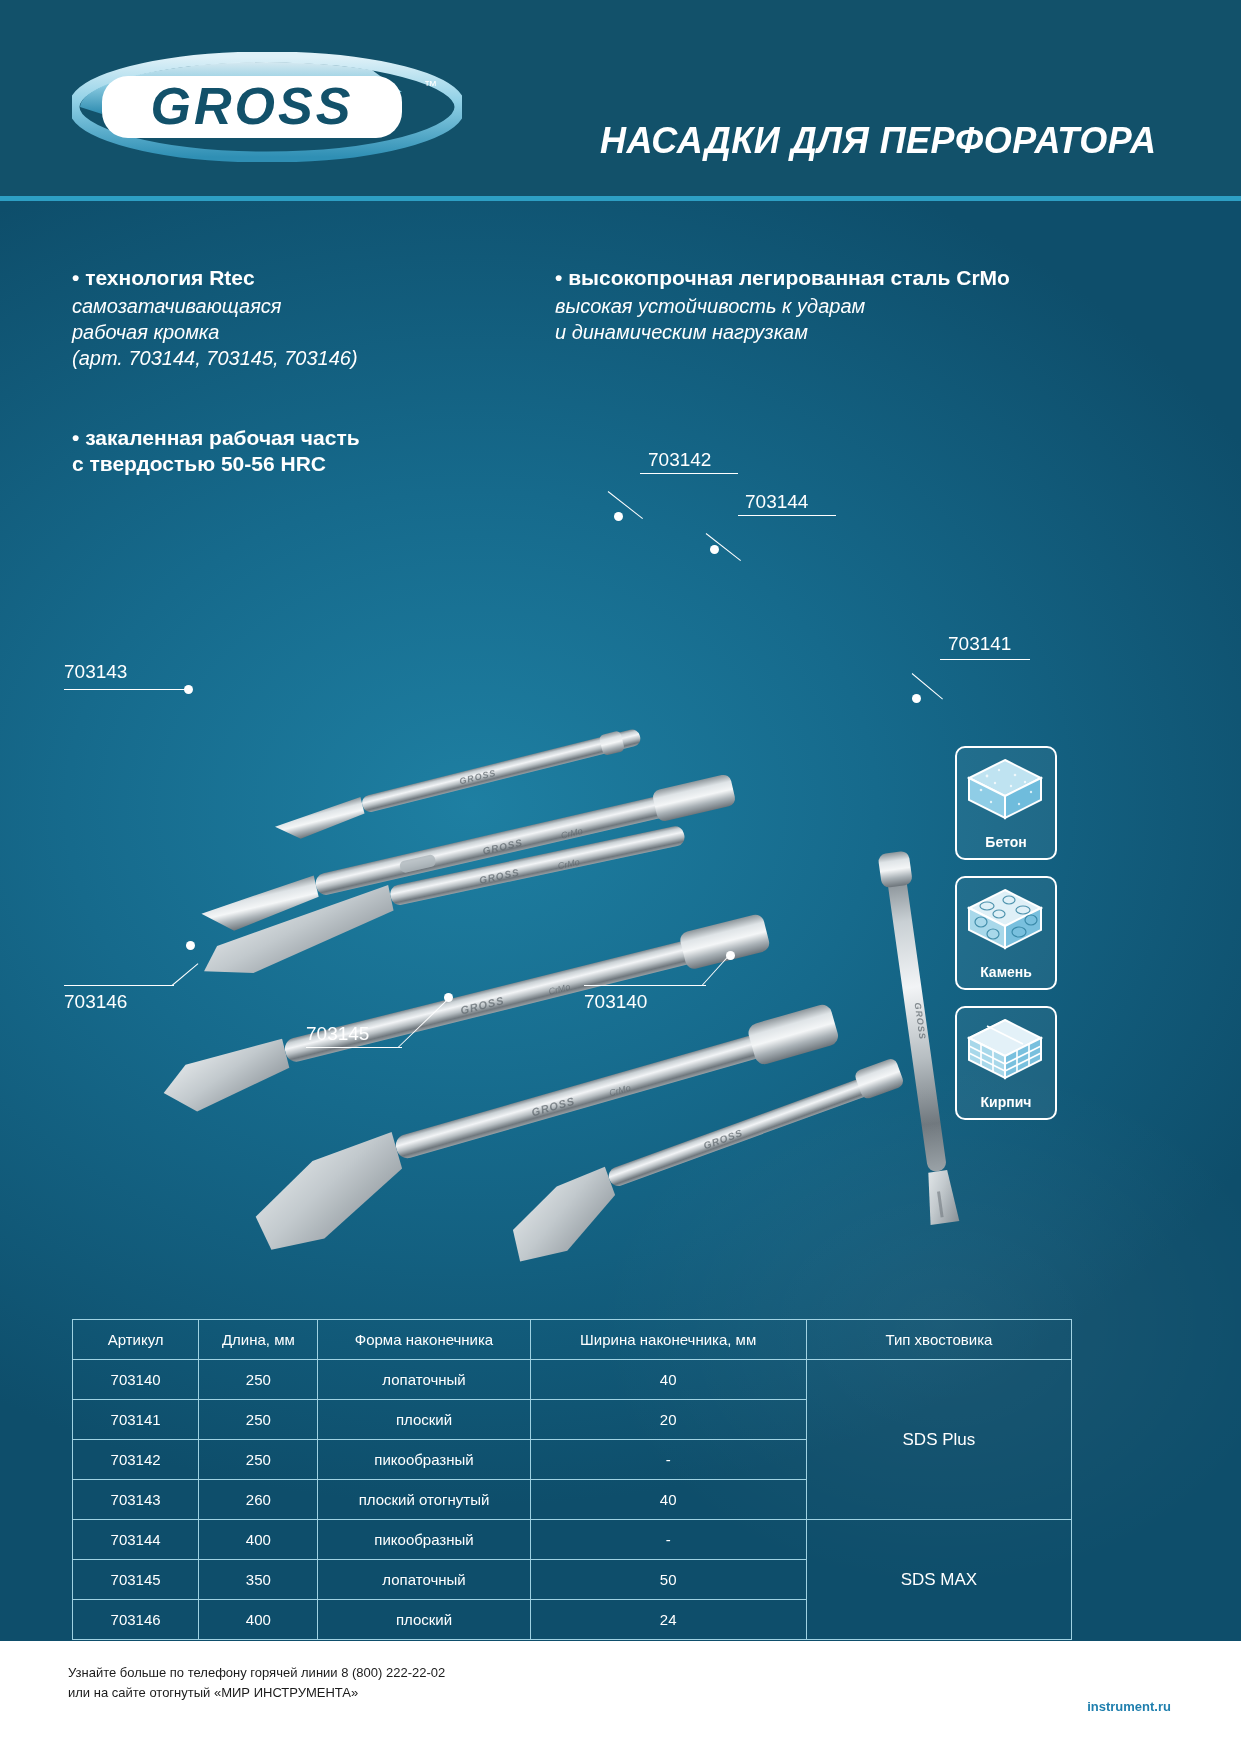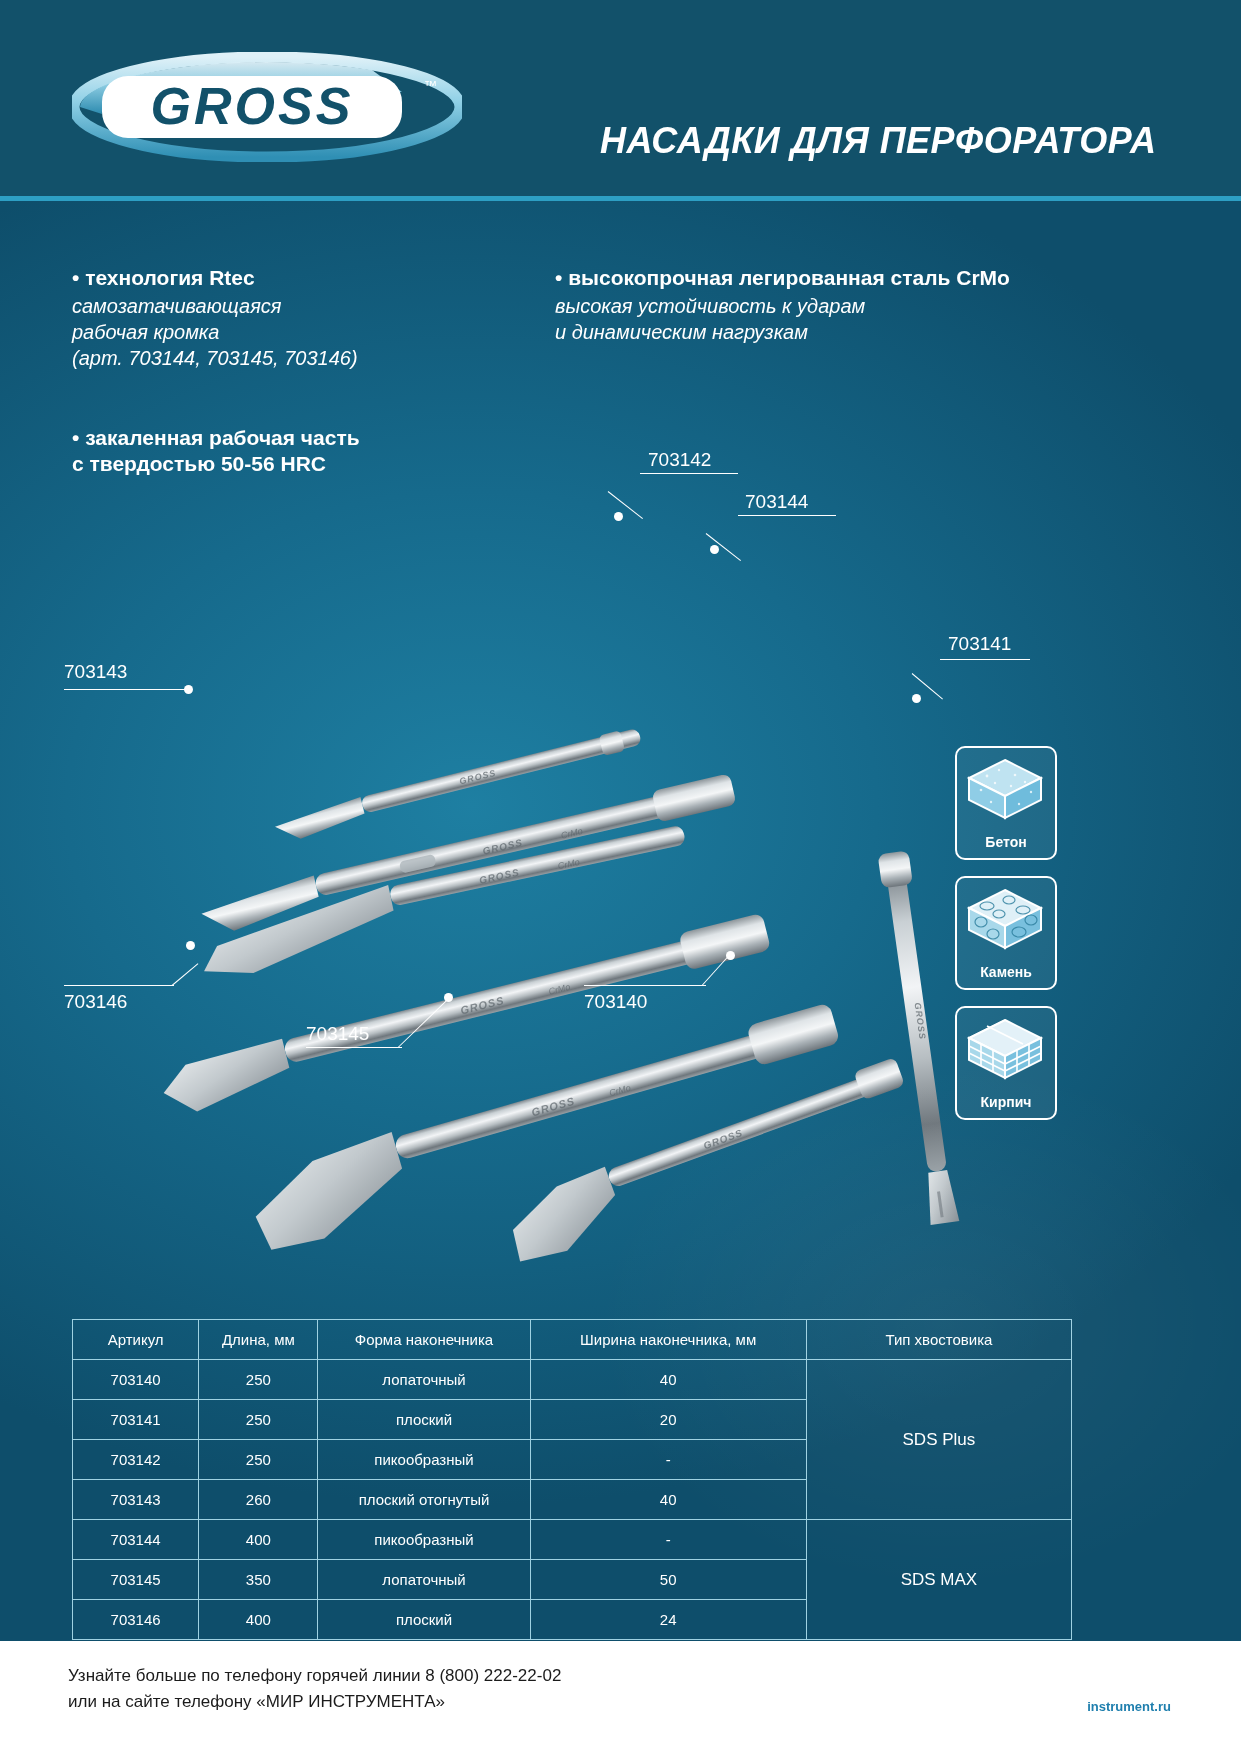--- a/index.html
+++ b/index.html
@@ -79,21 +79,21 @@
   }
   .tbl th{font-weight:normal;font-size:15px;}
   .tbl td.art{font-size:15px;}
   .tbl td.shank-cell{font-size:17px;}
 
   
   .footer{
     position:absolute;left:0;top:1641px;width:1241px;height:113px;background:#ffffff;
   }
   .footer .txt{
-    position:absolute;left:68px;top:22px;color:#1b1b1b;font-size:17px;line-height:1.55;
+    position:absolute;left:68px;top:22px;color:#1b1b1b;font-size:13px;line-height:1.55;
   }
   .footer .site{
     position:absolute;right:70px;top:58px;color:#1f7fae;font-size:13px;font-weight:bold;
   }
 </style>
 </head>
 <body>
 
 <div class="page">
 
@@ -372,18 +372,18 @@
           <td>24</td>
         </tr>
       </tbody>
     </table>
 
   </div>
 
   <div class="footer">
     <div class="txt">
       <div>Узнайте больше по телефону горячей линии 8 (800) 222-22-02</div>
-      <div>или на сайте телефону «МИР ИНСТРУМЕНТА»</div>
+      <div>или на сайте отогнутый «МИР ИНСТРУМЕНТА»</div>
     </div>
     <div class="site">instrument.ru</div>
   </div>
 
 </div>
 
 </body></html>

